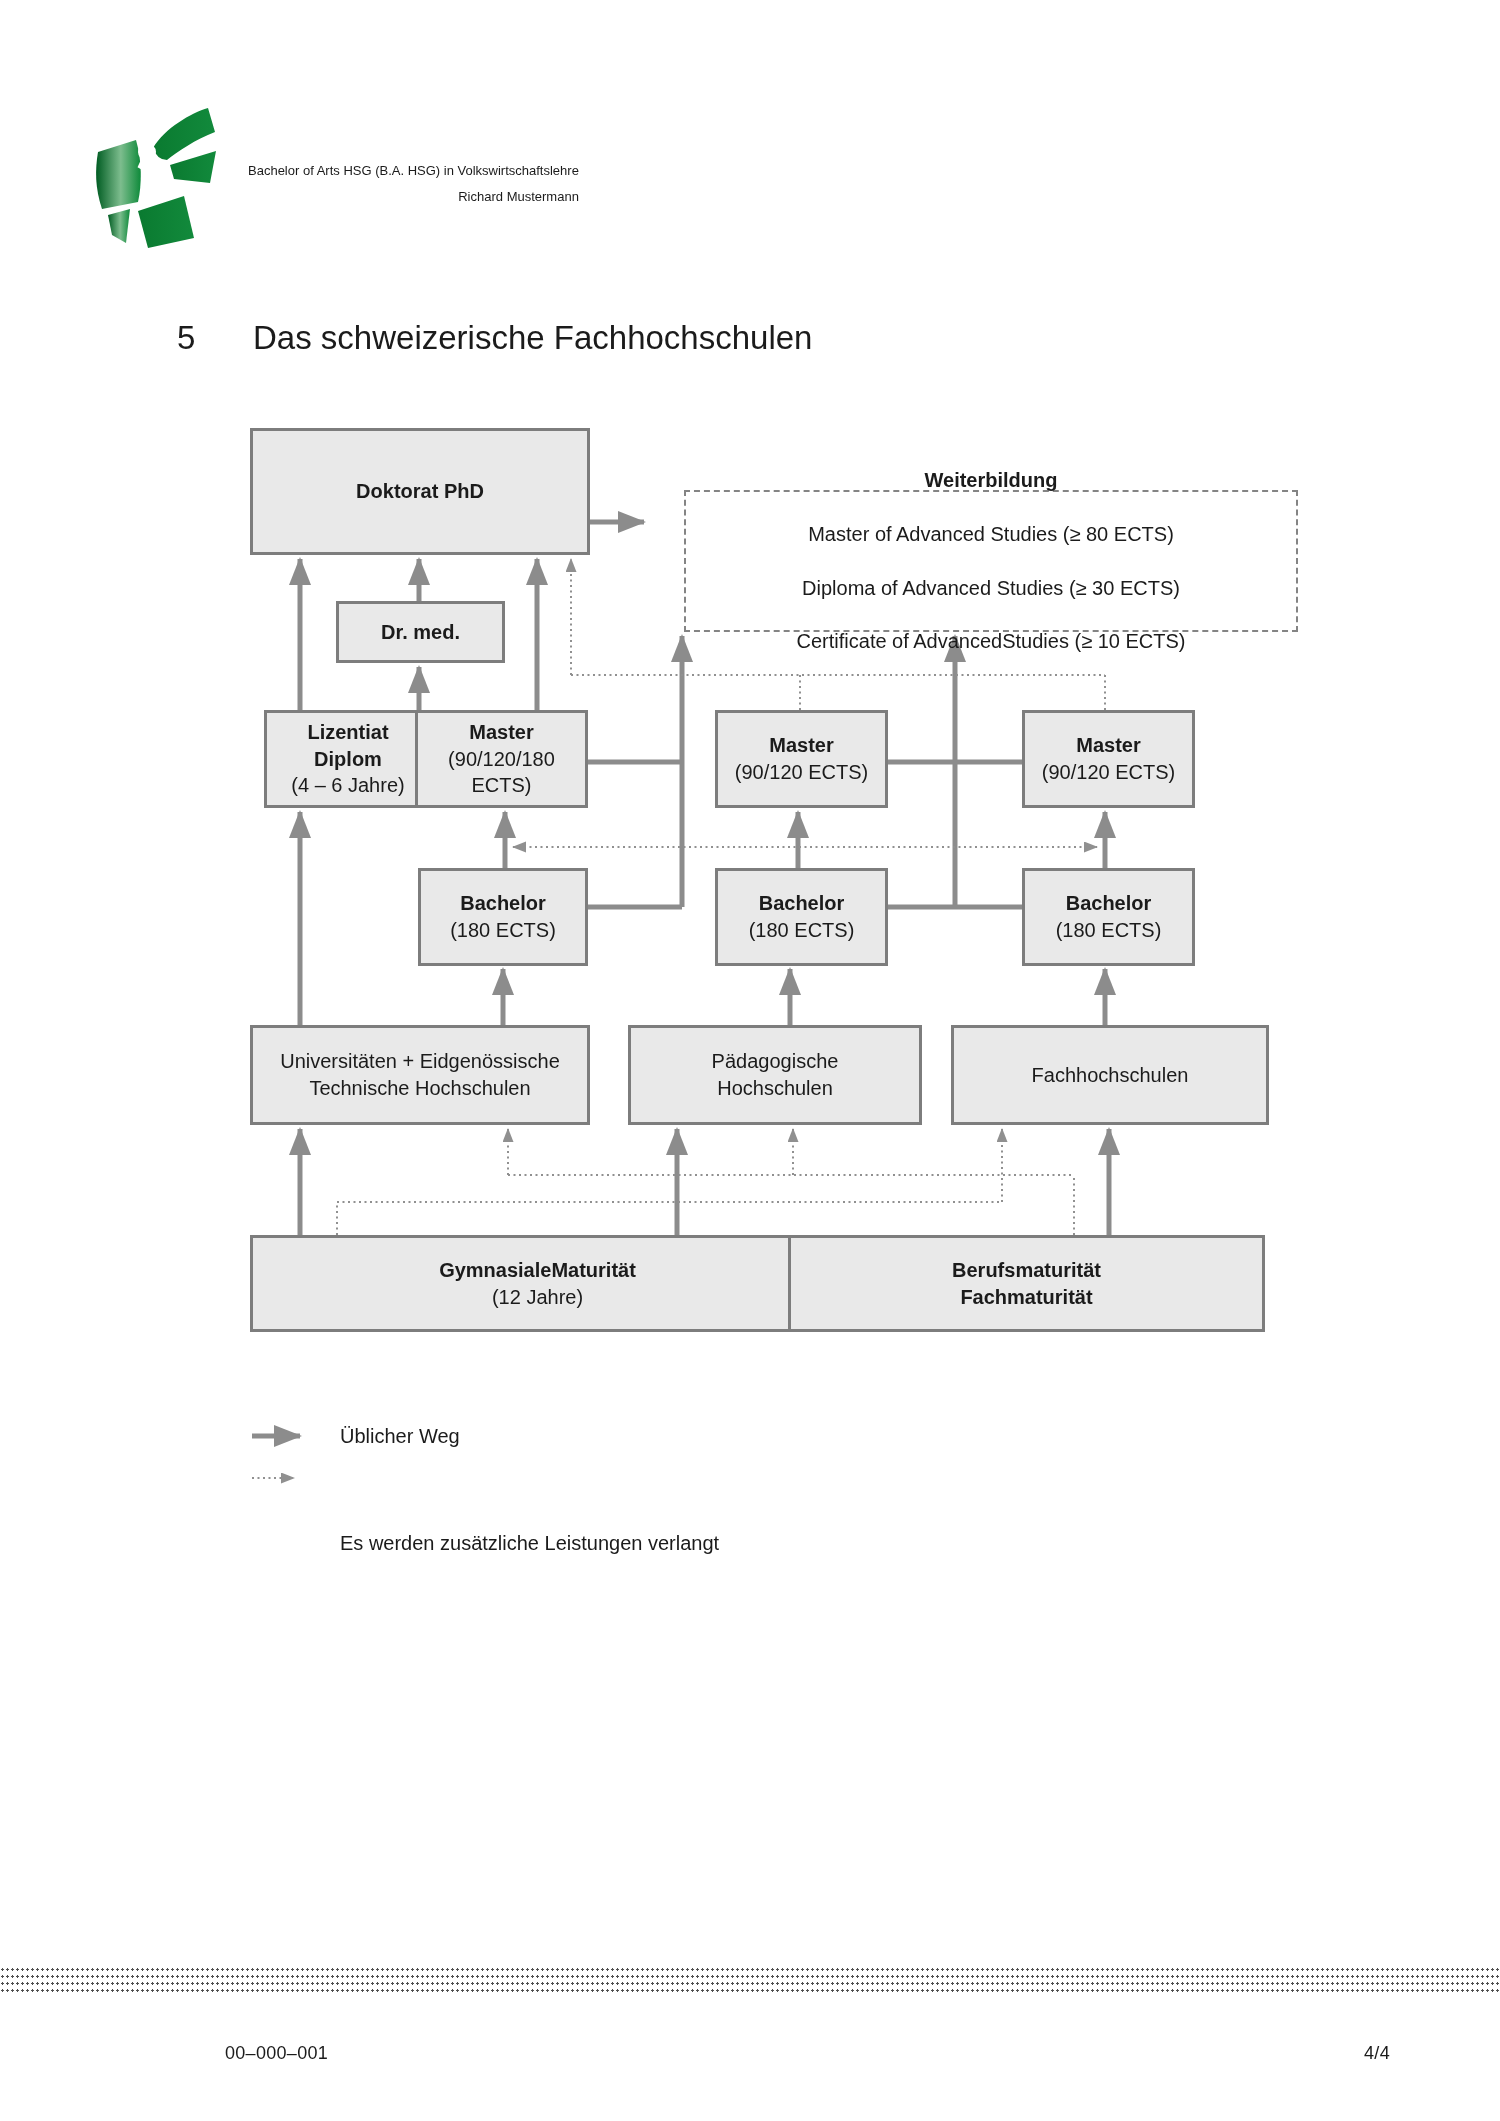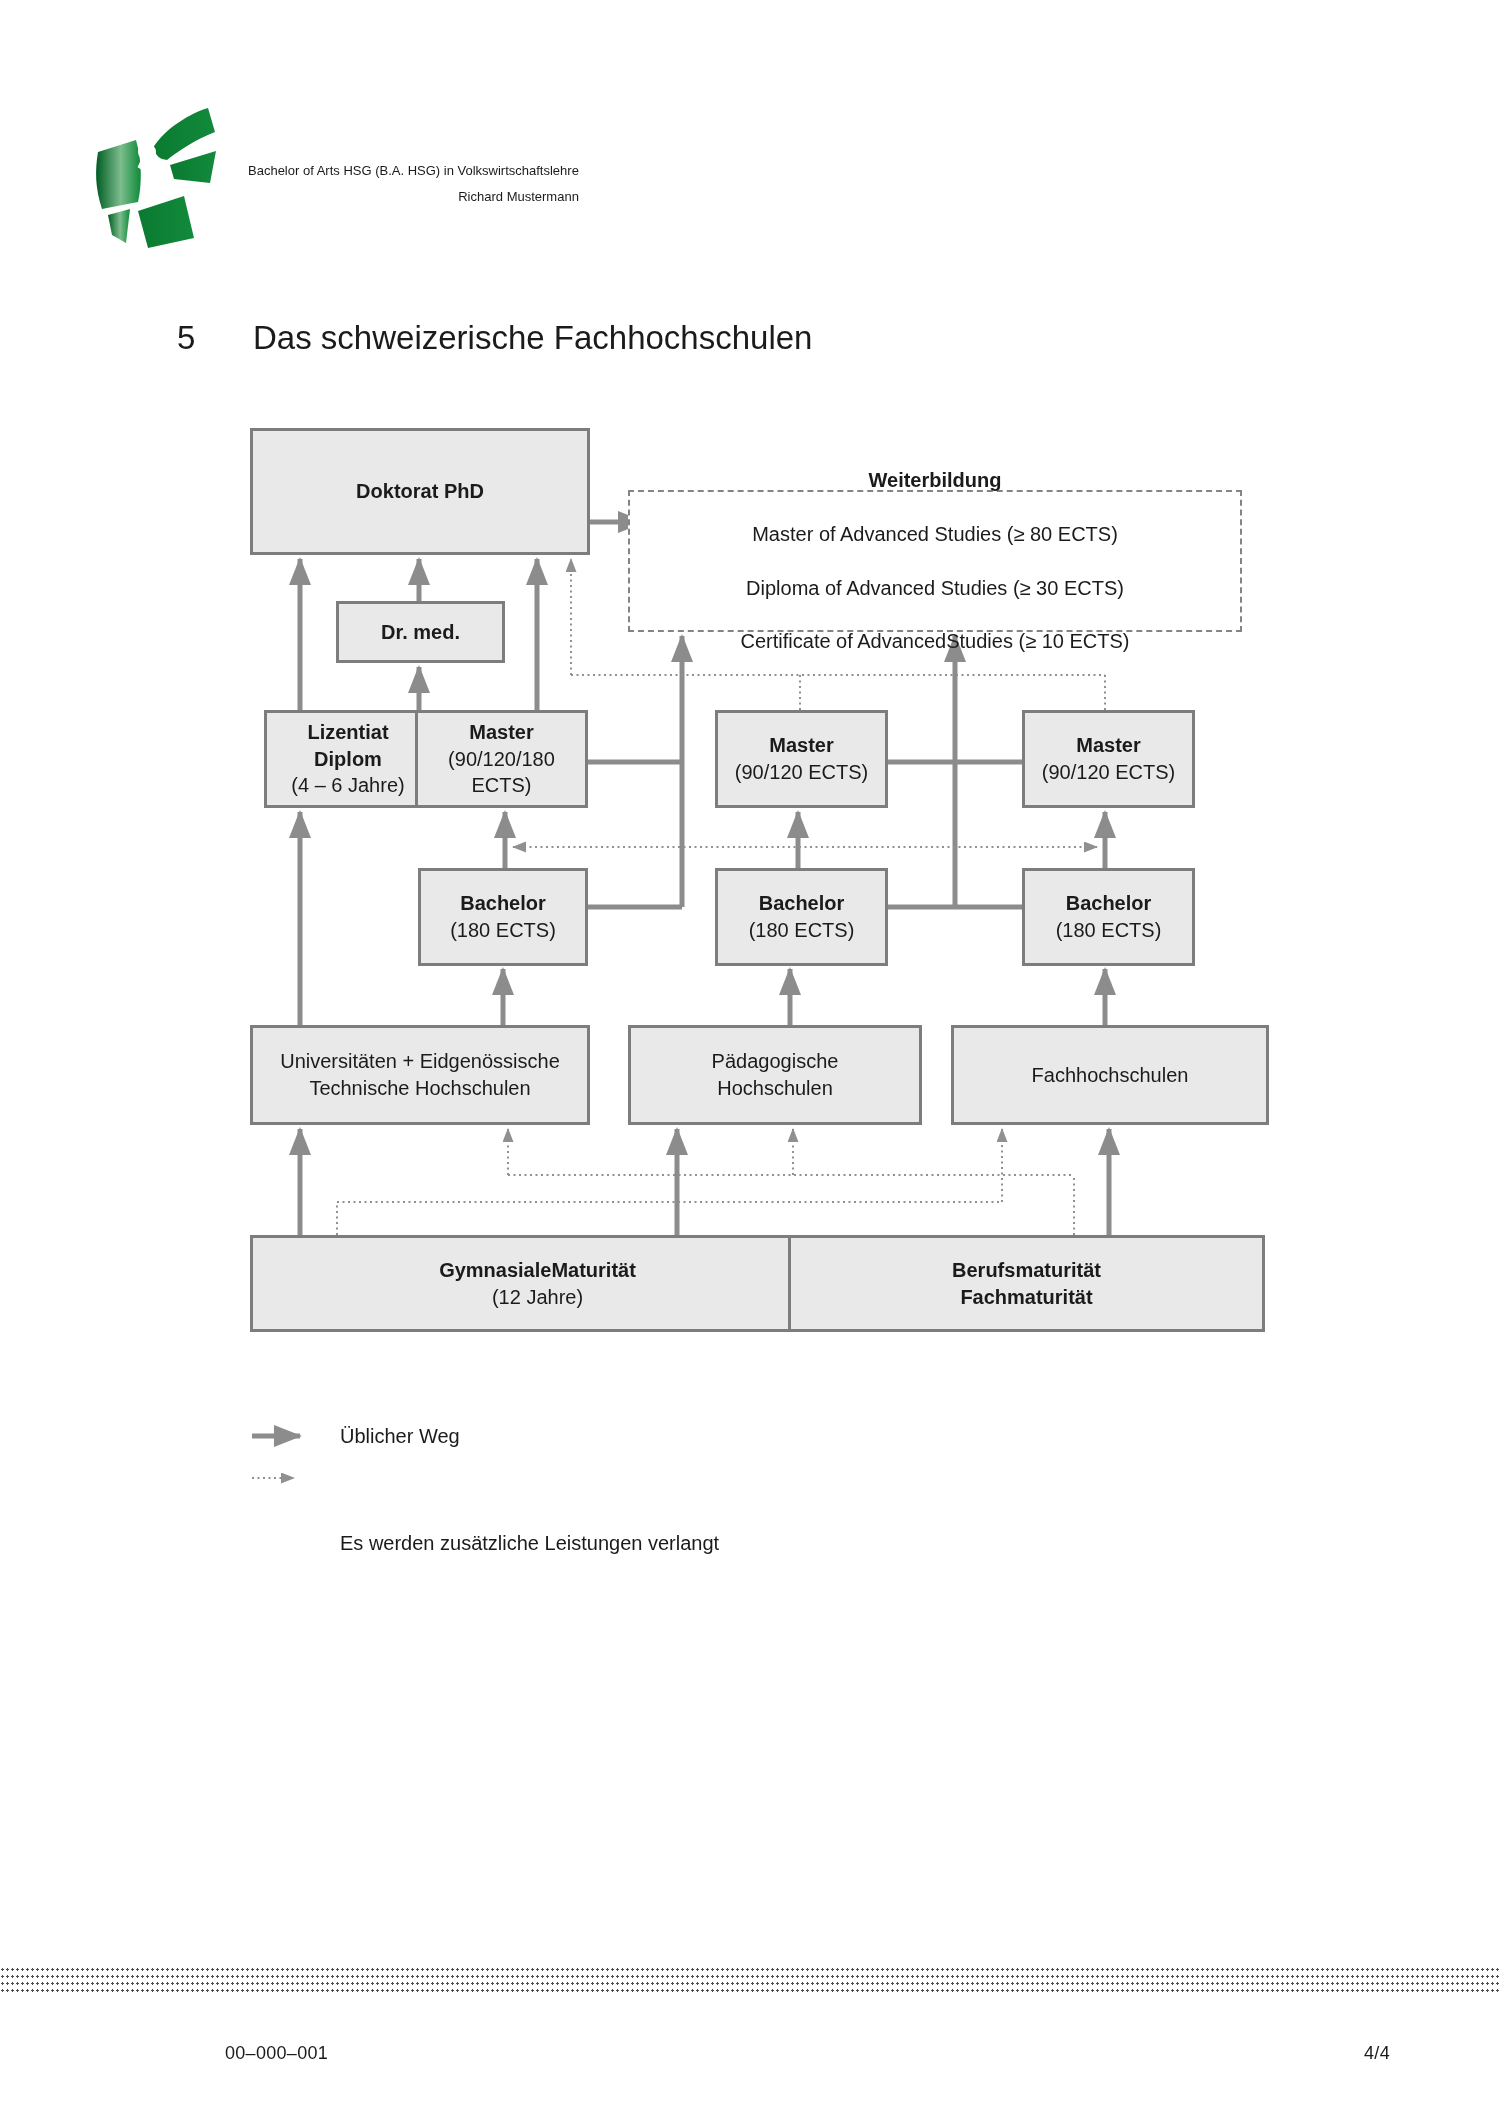--- a/index.html
+++ b/index.html
@@ -118,21 +118,21 @@
     <path class="dt" d="M1002 1202 V1129" marker-end="url(#ahs)"></path>
 
     <path class="ln" d="M252 1436 H300" marker-end="url(#ah)"></path>
     <path class="dt" d="M252 1478 H294" marker-end="url(#ahs)"></path>
   </svg>
 
   <div class="node" style="left:250px; top:428px; width:340px; height:127px;">
     <div class="b">Doktorat PhD</div>
   </div>
 
-  <div class="node node--dashed" style="left:628px; top:490px; width:614px; height:142px;gap:27px;">
+  <div class="node node--dashed" style="left:684px; top:490px; width:614px; height:142px;gap:27px;">
     <div class="b">Weiterbildung</div>
     <div>Master of Advanced Studies (≥ 80 ECTS)</div>
     <div>Diploma of Advanced Studies (≥ 30 ECTS)</div>
     <div>Certificate of AdvancedStudies (≥ 10 ECTS)</div>
   </div>
 
   <div class="node" style="left:336px; top:601px; width:169px; height:62px;">
     <div class="b">Dr. med.</div>
   </div>
 

